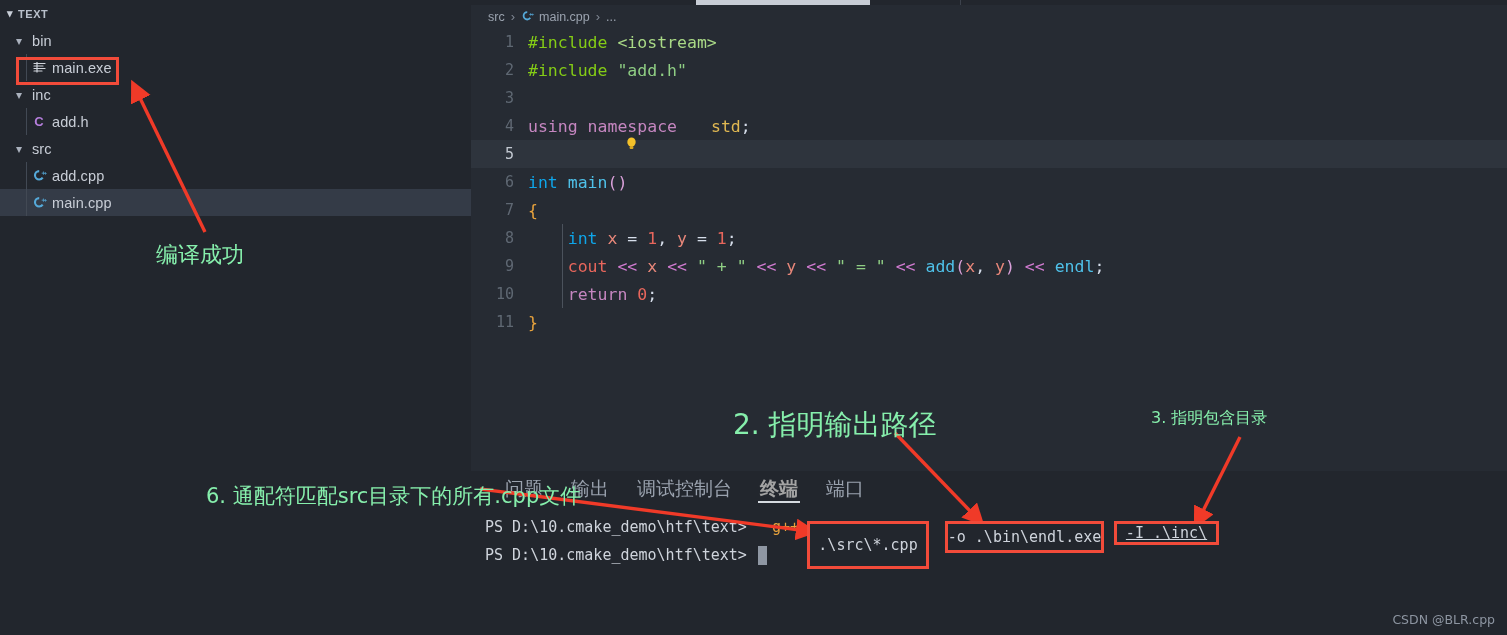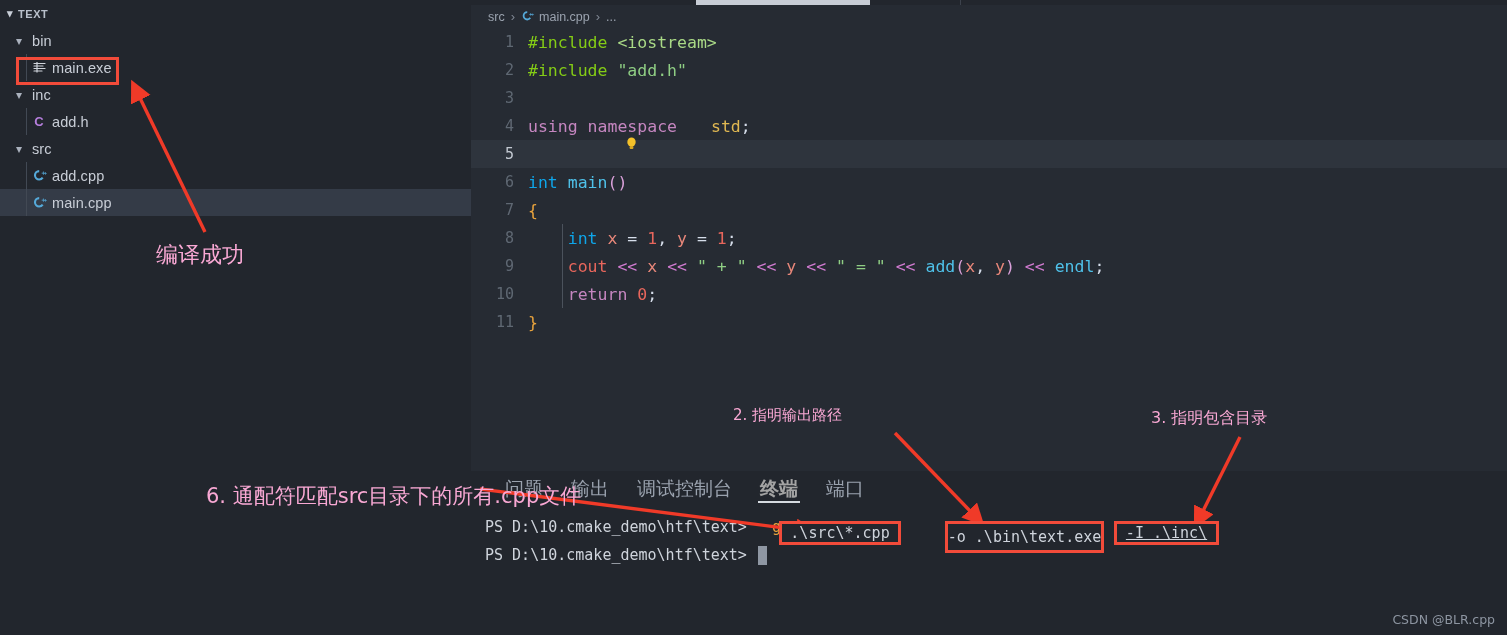--- a/index.html
+++ b/index.html
@@ -162,21 +162,21 @@
     font-size: 15px; color: #cfd4dc; white-space: pre;
     background: #22262d;
   }
 
   
   #overlay {
     position: absolute; left: 0; top: 0;
     width: 1507px; height: 635px; pointer-events: none;
   }
   .anno-text {
-    position: absolute; color: #f9a8d4;
+    position: absolute; color: #86efac;
     font-family: "DejaVu Sans", sans-serif;
     white-space: nowrap;
   }
   #box-mainexe {
     position: absolute; left: 16px; top: 57px;
     width: 103px; height: 28px;
     border: 3px solid #f24b3a;
   }
   #watermark {
     position: absolute; right: 12px; bottom: 8px;
@@ -384,25 +384,25 @@
 
       <line x1="205" y1="232" x2="139" y2="96" stroke="#f03a28" stroke-width="3.4" marker-end="url(#ah)"></line>
 
       <line x1="480" y1="489" x2="800" y2="530" stroke="#f03a28" stroke-width="3.4" marker-end="url(#ah)"></line>
 
       <line x1="895" y1="433" x2="972" y2="513" stroke="#f03a28" stroke-width="3.4" marker-end="url(#ah)"></line>
 
       <line x1="1240" y1="437" x2="1202" y2="513" stroke="#f03a28" stroke-width="3.4" marker-end="url(#ah)"></line>
     </svg>
 
-    <div class="cmdbox" style="left:779px; top:521px; width:122px; height:24px;">.\src\*.cpp</div>
-    <div class="cmdbox" style="left:945px; top:521px; width:159px; height:32px;">-o .\bin\text.exe</div>
+    <div class="cmdbox" style="left:807px; top:521px; width:122px; height:48px;">.\src\*.cpp</div>
+    <div class="cmdbox" style="left:945px; top:521px; width:159px; height:32px;">-o .\bin\endl.exe</div>
     <div class="cmdbox" style="left:1114px; top:521px; width:105px; height:24px;text-decoration:underline;">-I .\inc\</div>
 
     <div class="anno-text" style="left:156px; top:240px; font-size:22px;">编译成功</div>
     <div class="anno-text" style="left:206px; top:482px; font-size:21px;">6. 通配符匹配src目录下的所有.cpp文件</div>
-    <div class="anno-text" style="left:733px; top:406px; font-size:15px;">2. 指明输出路径</div>
+    <div class="anno-text" style="left:733px; top:406px; font-size:28px;">2. 指明输出路径</div>
     <div class="anno-text" style="left:1151px; top:408px; font-size:16px;">3. 指明包含目录</div>
 
     <div id="watermark">CSDN @BLR.cpp</div>
   </div>
 
 </div>
 
 </body></html>

